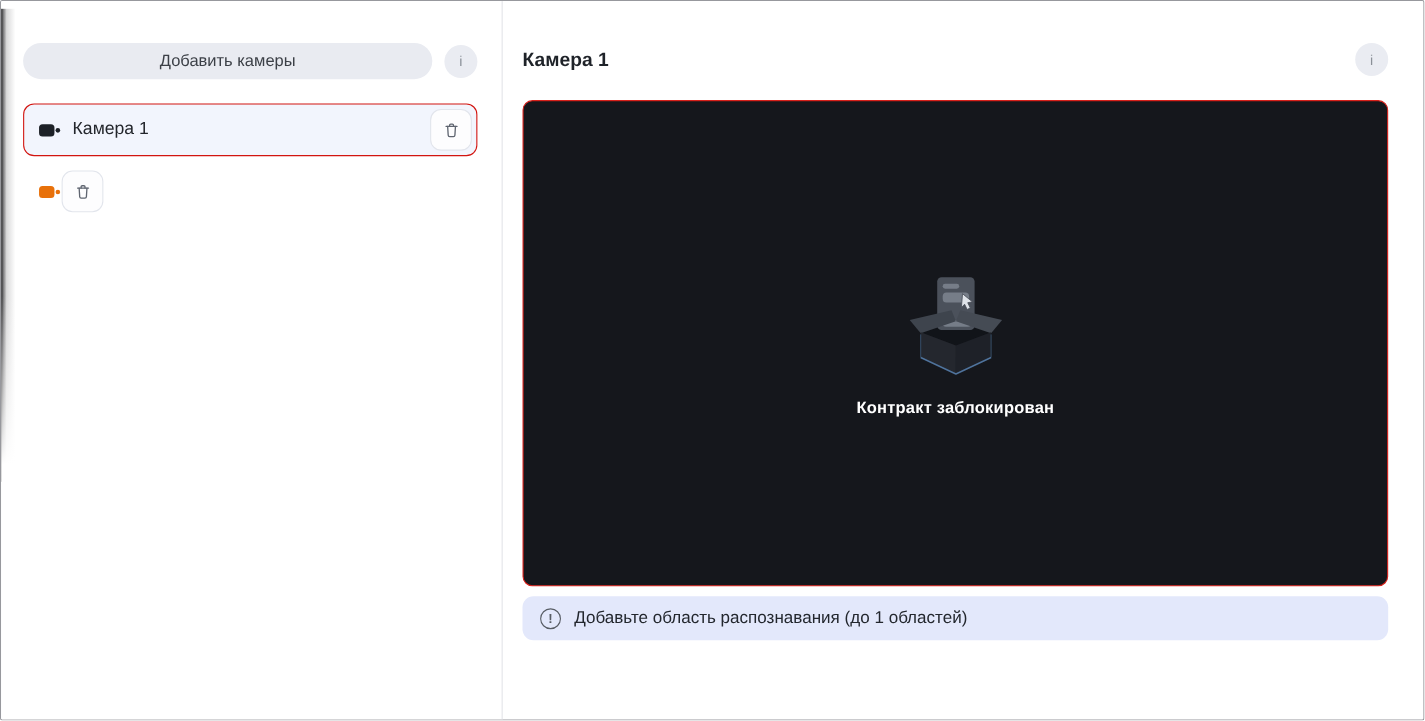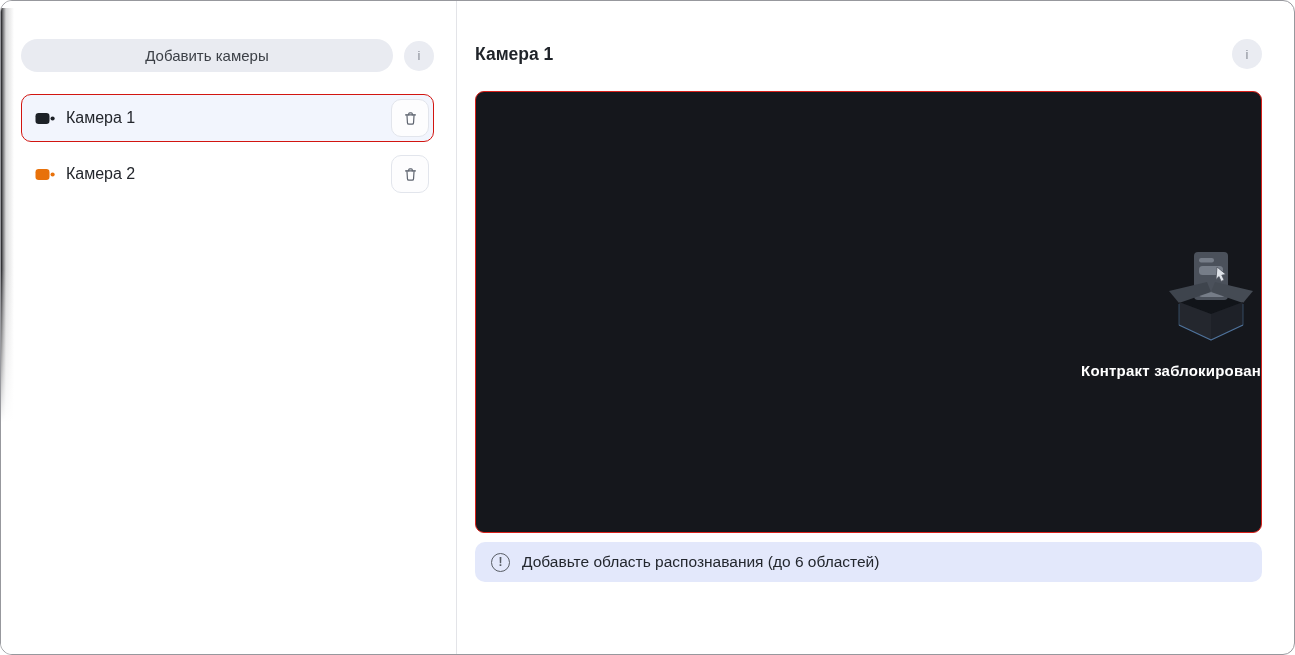--- a/index.html
+++ b/index.html
@@ -5,21 +5,21 @@
   * { box-sizing: border-box; margin: 0; padding: 0; }
   html,body { background:#ffffff; }
   body {
     font-family: "Liberation Sans", "DejaVu Sans", sans-serif;
     width: 1295px; height: 655px; overflow: hidden;
   }
   .window {
     position: relative;
     width: 1295px; height: 655px;
     border: 1px solid #97989d;
-    border-radius: 12px;
+    border-radius: 2px;
     background: #ffffff;
     display: flex;
     overflow: hidden;
   }
   
   .left-edge-shadow {
     position: absolute; left: 0; top: 7px;
     width: 13px; height: 430px;
     background: linear-gradient(to right,
       rgba(8,8,12,0.92) 0px,
@@ -115,21 +115,21 @@
     font-weight: bold;
     color: #1f2329;
   }
   .preview {
     margin-top: 20px;
     height: 442px;
     background: #15171c;
     border: 1.5px solid #d8201a;
     border-radius: 9px;
     display: flex; flex-direction: column;
-    align-items: flex-end; justify-content: center;
+    align-items: center; justify-content: center;
     cursor: crosshair;
   }
   .preview-msg {
     margin-top: 16px;
     color: #ffffff;
     font-weight: bold;
     font-size: 15px;
     letter-spacing: 0.2px;
   }
   .error-text {
@@ -186,21 +186,20 @@
             <path d="M7 7l.7 11.2a1.9 1.9 0 0 0 1.9 1.8h4.8a1.9 1.9 0 0 0 1.9-1.8L17 7"></path>
           </svg>
         </button>
       </div>
 
       <div class="camera-row">
         <svg class="cam-icon orange" viewBox="0 0 21 15">
           <rect x="0.5" y="2" width="14" height="11" rx="3.2" fill="currentColor"></rect>
           <circle cx="17.6" cy="7.5" r="2.1" fill="currentColor"></circle>
         </svg>
-        <span class="camera-label">Камера 2</span>
         <button class="trash-btn">
           <svg viewBox="0 0 24 24" fill="none" stroke="currentColor" stroke-width="1.7" stroke-linecap="round" stroke-linejoin="round">
             <path d="M5 7h14"></path>
             <path d="M9.5 7V5.4a1.4 1.4 0 0 1 1.4-1.4h2.2a1.4 1.4 0 0 1 1.4 1.4V7"></path>
             <path d="M7 7l.7 11.2a1.9 1.9 0 0 0 1.9 1.8h4.8a1.9 1.9 0 0 0 1.9-1.8L17 7"></path>
           </svg>
         </button>
       </div>
 
     </div>
@@ -233,16 +232,16 @@
         <polyline points="18,79 50,94 82,79" fill="none" stroke="#4f739c" stroke-width="1.3" stroke-linejoin="round"></polyline>
         <line x1="18" y1="58" x2="18" y2="79" stroke="#3a5572" stroke-width="0.8"></line>
         <line x1="82" y1="58" x2="82" y2="79" stroke="#3a5572" stroke-width="0.8"></line>
       </svg>
       <div class="preview-msg">Контракт заблокирован</div>
     </div>
 
 
     <div class="banner">
       <span class="excl-circle">!</span>
-      <span class="banner-text">Добавьте область распознавания (до 6 областей)</span>
+      <span class="banner-text">Добавьте область распознавания (до 1 областей)</span>
     </div>
   </div>
 </div>
 
 </body></html>

